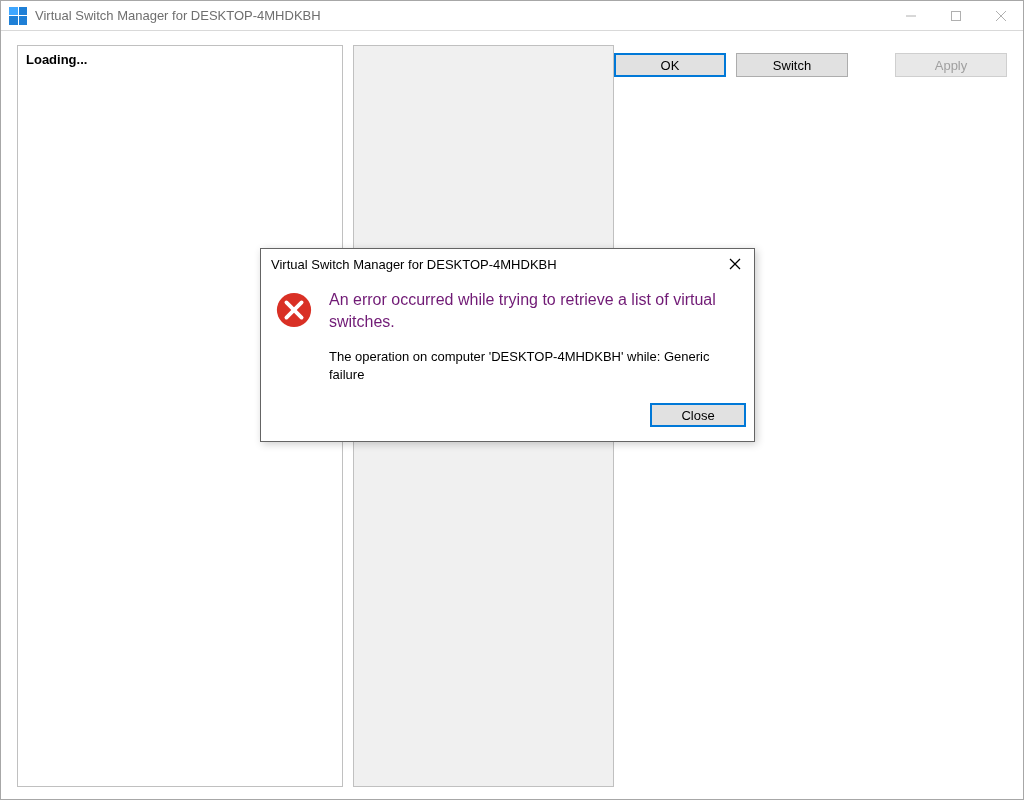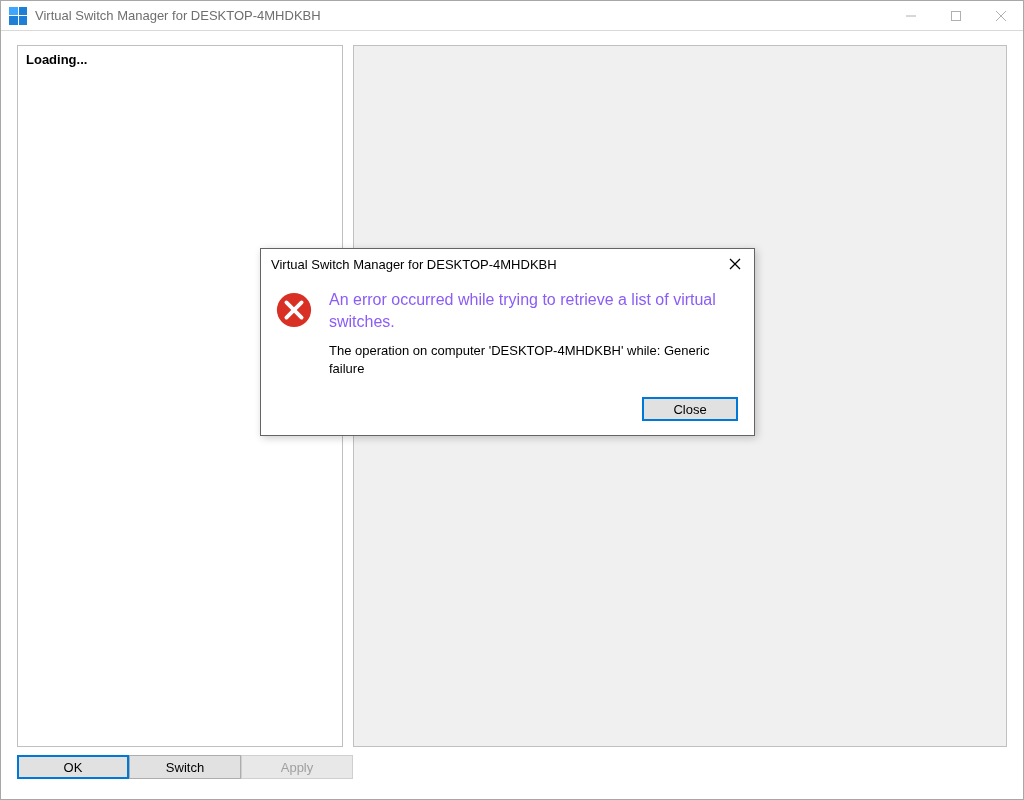--- a/index.html
+++ b/index.html
@@ -45,21 +45,21 @@
     width: 45px; height: 100%;
     display: flex; align-items: center; justify-content: center;
     color: #b0b0b0;
     font-size: 14px;
   }
   .win-btn svg { width: 12px; height: 12px; stroke: #b0b0b0; stroke-width: 1; fill: none; }
 
   .client-area {
     flex: 1;
     padding: 14px 16px 12px 16px;
-    display: flex; flex-direction: column;
+    display: flex; 
     background: #fff;
   }
   .panels {
     flex: 1;
     display: flex;
     gap: 10px;
   }
   .left-panel {
     width: 326px;
     border: 1px solid #c0c0c0;
@@ -74,38 +74,40 @@
   .right-panel {
     flex: 1;
     border: 1px solid #c0c0c0;
     background: #f0f0f0;
   }
   .bottom-buttons {
     height: 40px;
     display: flex;
     justify-content: flex-start;
     align-items: center;
+    gap: 10px;
   }
   .btn {
     min-width: 112px;
     height: 24px;
     border: 1px solid #adadad;
     background: #e1e1e1;
     font-size: 13px;
     display: flex; align-items: center; justify-content: center;
     cursor: default;
   }
   .btn.primary {
     border: 2px solid #0078d7;
     background: #e1e1e1;
   }
   .btn.disabled {
     color: #a0a0a0;
     background: #e8e8e8;
     border: 1px solid #cfcfcf;
+    margin-left: 37px;
   }
 
   
   .dialog {
     position: absolute;
     left: 260px; top: 248px;
     width: 495px;
     background: #fff;
     border: 1px solid #646464;
     box-shadow: 2px 2px 8px rgba(0,0,0,0.2);
@@ -132,34 +134,34 @@
   }
   .err-icon {
     width: 38px; height: 38px;
     margin-right: 16px;
     margin-top: 2px;
     flex-shrink: 0;
   }
   .err-icon svg { width: 38px; height: 38px; }
   .dialog-text { flex: 1; }
   .err-heading {
-    color: #8b5cf6;
+    color: #701a75;
     font-size: 16px;
     line-height: 1.35;
-    margin-bottom: 10px;
+    margin-bottom: 16px;
   }
   .err-detail {
     color: #000;
     font-size: 13px;
     line-height: 1.35;
   }
   .dialog-footer {
     display: flex;
     justify-content: flex-end;
-    padding: 12px 16px 14px 16px;
+    padding: 12px 8px 14px 16px;
   }
   .dialog-footer .btn {
     min-width: 96px;
     border: 2px solid #0078d7;
   }
 </style>
 </head>
 <body>
 
 <div class="window">

